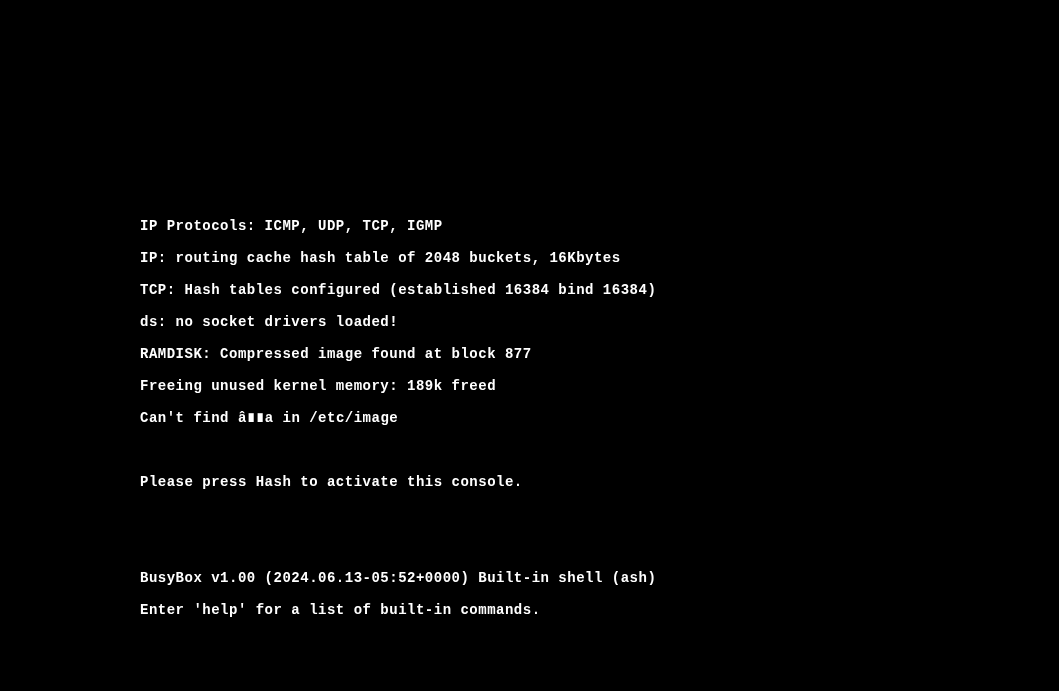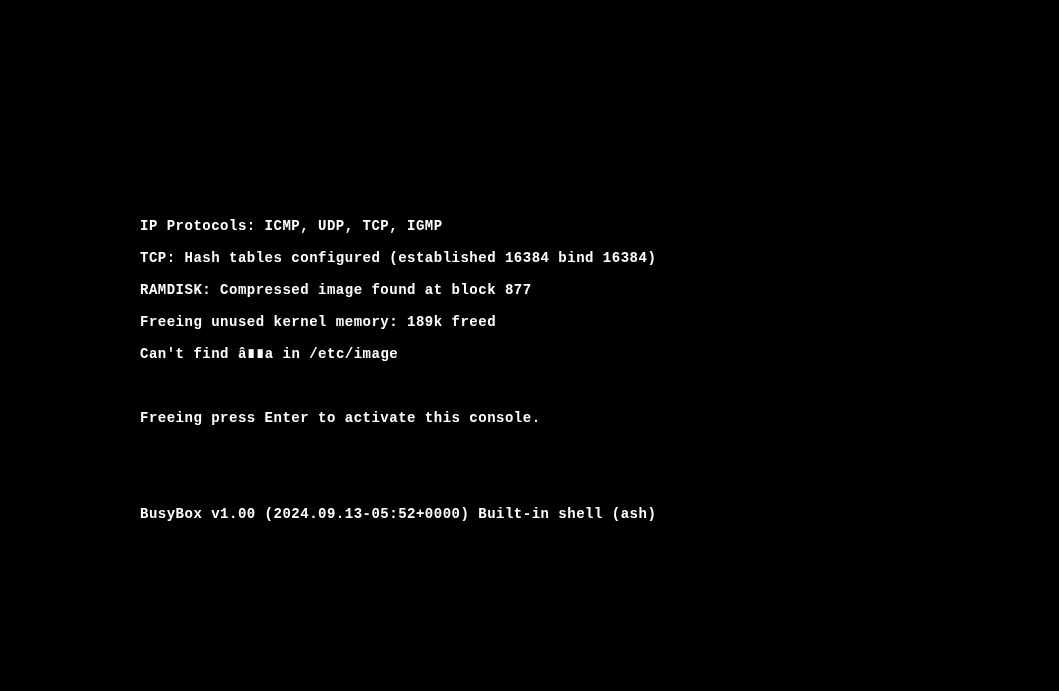--- a/index.html
+++ b/index.html
@@ -29,29 +29,32 @@
     .line {
       display: block;
       height: 16px;
     }
   </style>
 </head>
 <body>
 
 <div class="terminal">
 <span class="line">IP Protocols: ICMP, UDP, TCP, IGMP</span>
+<span class="line">IP: routing cache hash table of 2048 buckets, 16Kbytes</span>
 <span class="line">TCP: Hash tables configured (established 16384 bind 16384)</span>
+<span class="line">ds: no socket drivers loaded!</span>
 <span class="line">RAMDISK: Compressed image found at block 877</span>
 <span class="line">Freeing unused kernel memory: 189k freed</span>
 <span class="line">Can't find â∎∎a in /etc/image</span>
 <span class="line"> </span>
-<span class="line">Freeing press Enter to activate this console.</span>
+<span class="line">Please press Hash to activate this console.</span>
 <span class="line"> </span>
 <span class="line"> </span>
-<span class="line">BusyBox v1.00 (2024.09.13-05:52+0000) Built-in shell (ash)</span>
+<span class="line">BusyBox v1.00 (2024.06.13-05:52+0000) Built-in shell (ash)</span>
+<span class="line">Enter 'help' for a list of built-in commands.</span>
 
 
 
 
 
 
 
 
 
 

